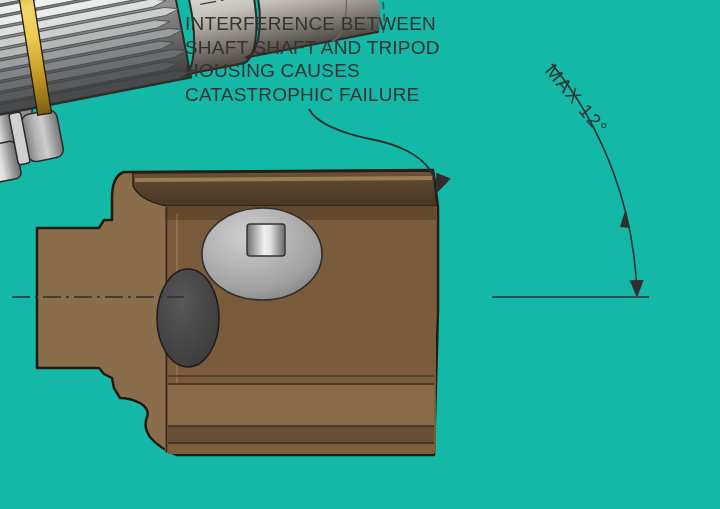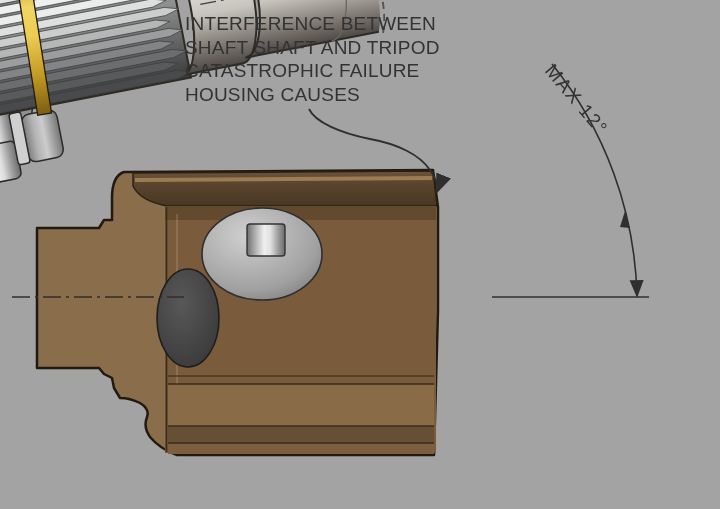--- a/index.html
+++ b/index.html
@@ -1,16 +1,16 @@
 <!DOCTYPE html>
 <html style="--ink: #333333; --housing: #8a6d4a; --housing-dark: #56422d; --housing-interior: #7a5c3c; --ring-gold: #e3c04a; --metal-light: #cfcac3; --metal-dark: #4e4944;"><head>
 <meta charset="utf-8">
 <style>
   html,body{margin:0;padding:0;background:#fff;}
-  .stage{position:relative;width:720px;height:509px;background:#a3a3a3;overflow:hidden;
+  .stage{position:relative;width:720px;height:509px;background:#14b8a6;overflow:hidden;
          font-family:"Liberation Sans",sans-serif;}
   .stage svg{position:absolute;left:0;top:0;}
   .callout{position:absolute;left:185px;top:12px;color:var(--ink,#333);
            font-size:19px;line-height:23.5px;letter-spacing:.2px;font-weight:400;}
   .angle-label{position:absolute;left:557px;top:60px;color:var(--ink,#333);
                font-size:19px;letter-spacing:1.5px;transform:rotate(50deg);
                transform-origin:0 0;white-space:nowrap;font-weight:400;}
 </style>
 </head>
 <body>
@@ -165,19 +165,19 @@
     <line x1="492" y1="297" x2="649" y2="297" stroke-width="1.5"></line>
     <path d="M 552 64 A 385 385 0 0 1 637 296" stroke-width="1.6" marker-end="url(#arrow)"></path>
     <polygon points="625,211 630,228 620,227" fill="#2f2f2f" stroke="none"></polygon>
     <path d="M 309 109 C 315 122 340 133 370 139 C 398 144 420 155 430 170 C 436 179 439 187 437 192" stroke-width="1.8" marker-end="url(#arrow)"></path>
   </g>
 </svg>
 
 <div class="callout">
   <div>INTERFERENCE BETWEEN</div>
   <div>SHAFT SHAFT AND TRIPOD</div>
+  <div>HOUSING CAUSES</div>
   <div>CATASTROPHIC FAILURE</div>
-  <div>HOUSING CAUSES</div>
 </div>
 
 <div class="angle-label">MAX 12°</div>
 
 </div>
 
 </body></html>

